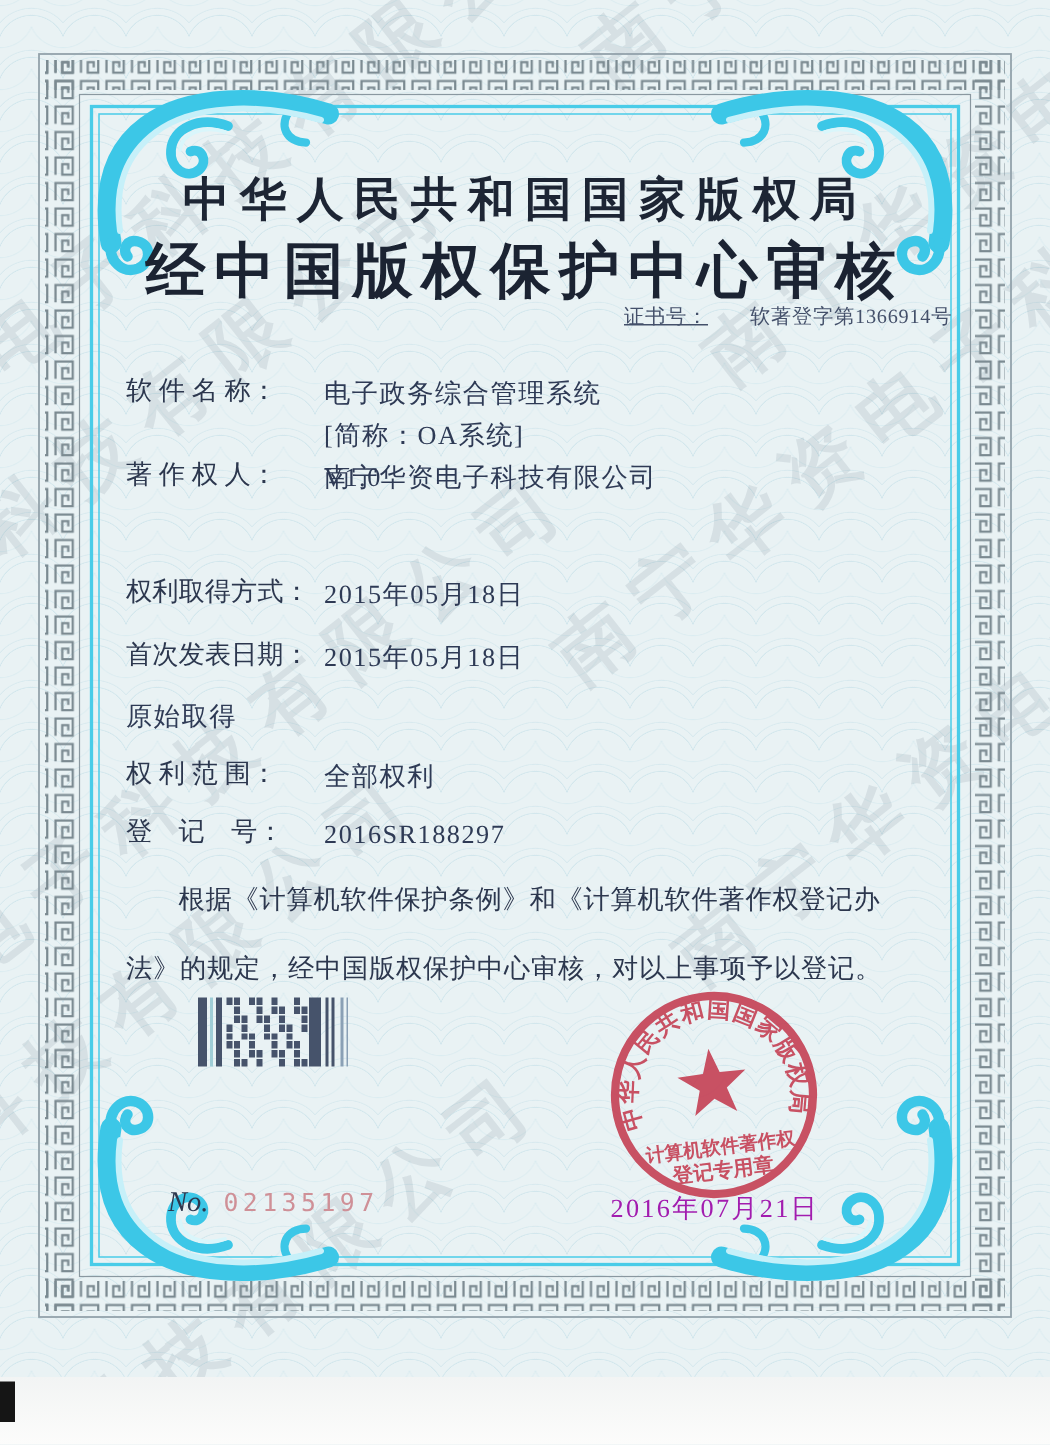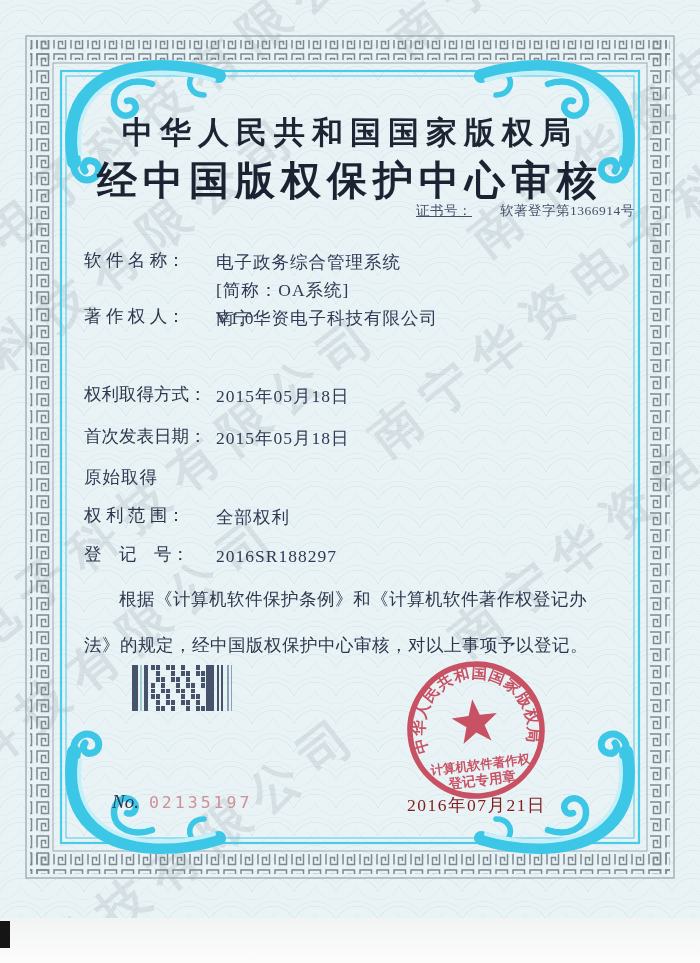--- a/index.html
+++ b/index.html
@@ -60,21 +60,21 @@
   }
   
   .barcode { position:absolute; left:132px; top:665px; height:46px; display:flex; align-items:stretch; }
   .bc-bar { height:100%; }
   .bc-matrix { display:grid; grid-auto-flow:column; gap:1px; margin:0 1px; }
   .bc-col { display:grid; grid-template-rows:repeat(8,1fr); gap:1px; width:4px; }
   .bc-cell { width:4px; }
   
   .seal-date {
     position:absolute; left:407px; top:793px; font-size:17.5px;
-    letter-spacing:1.5px; color:#7f1d1d; z-index:4;
+    letter-spacing:1.5px; color:#a21caf; z-index:4;
   }
   .seal-svg { position:absolute; left:391px; top:645px; z-index:5; opacity:.88; transform:rotate(-7deg); }
   .no-line { position:absolute; left:112px; top:791px; font-size:19px; color:#2c374e; z-index:4; }
   .no-line .no-label { font-style:italic; margin-right:10px; }
   .no-line .no-value {
     font-family:"DejaVu Sans Mono",monospace; font-size:16.5px;
     letter-spacing:3px; color:#cf9097; font-style:normal;
   }
   
   .photo-bottom {

